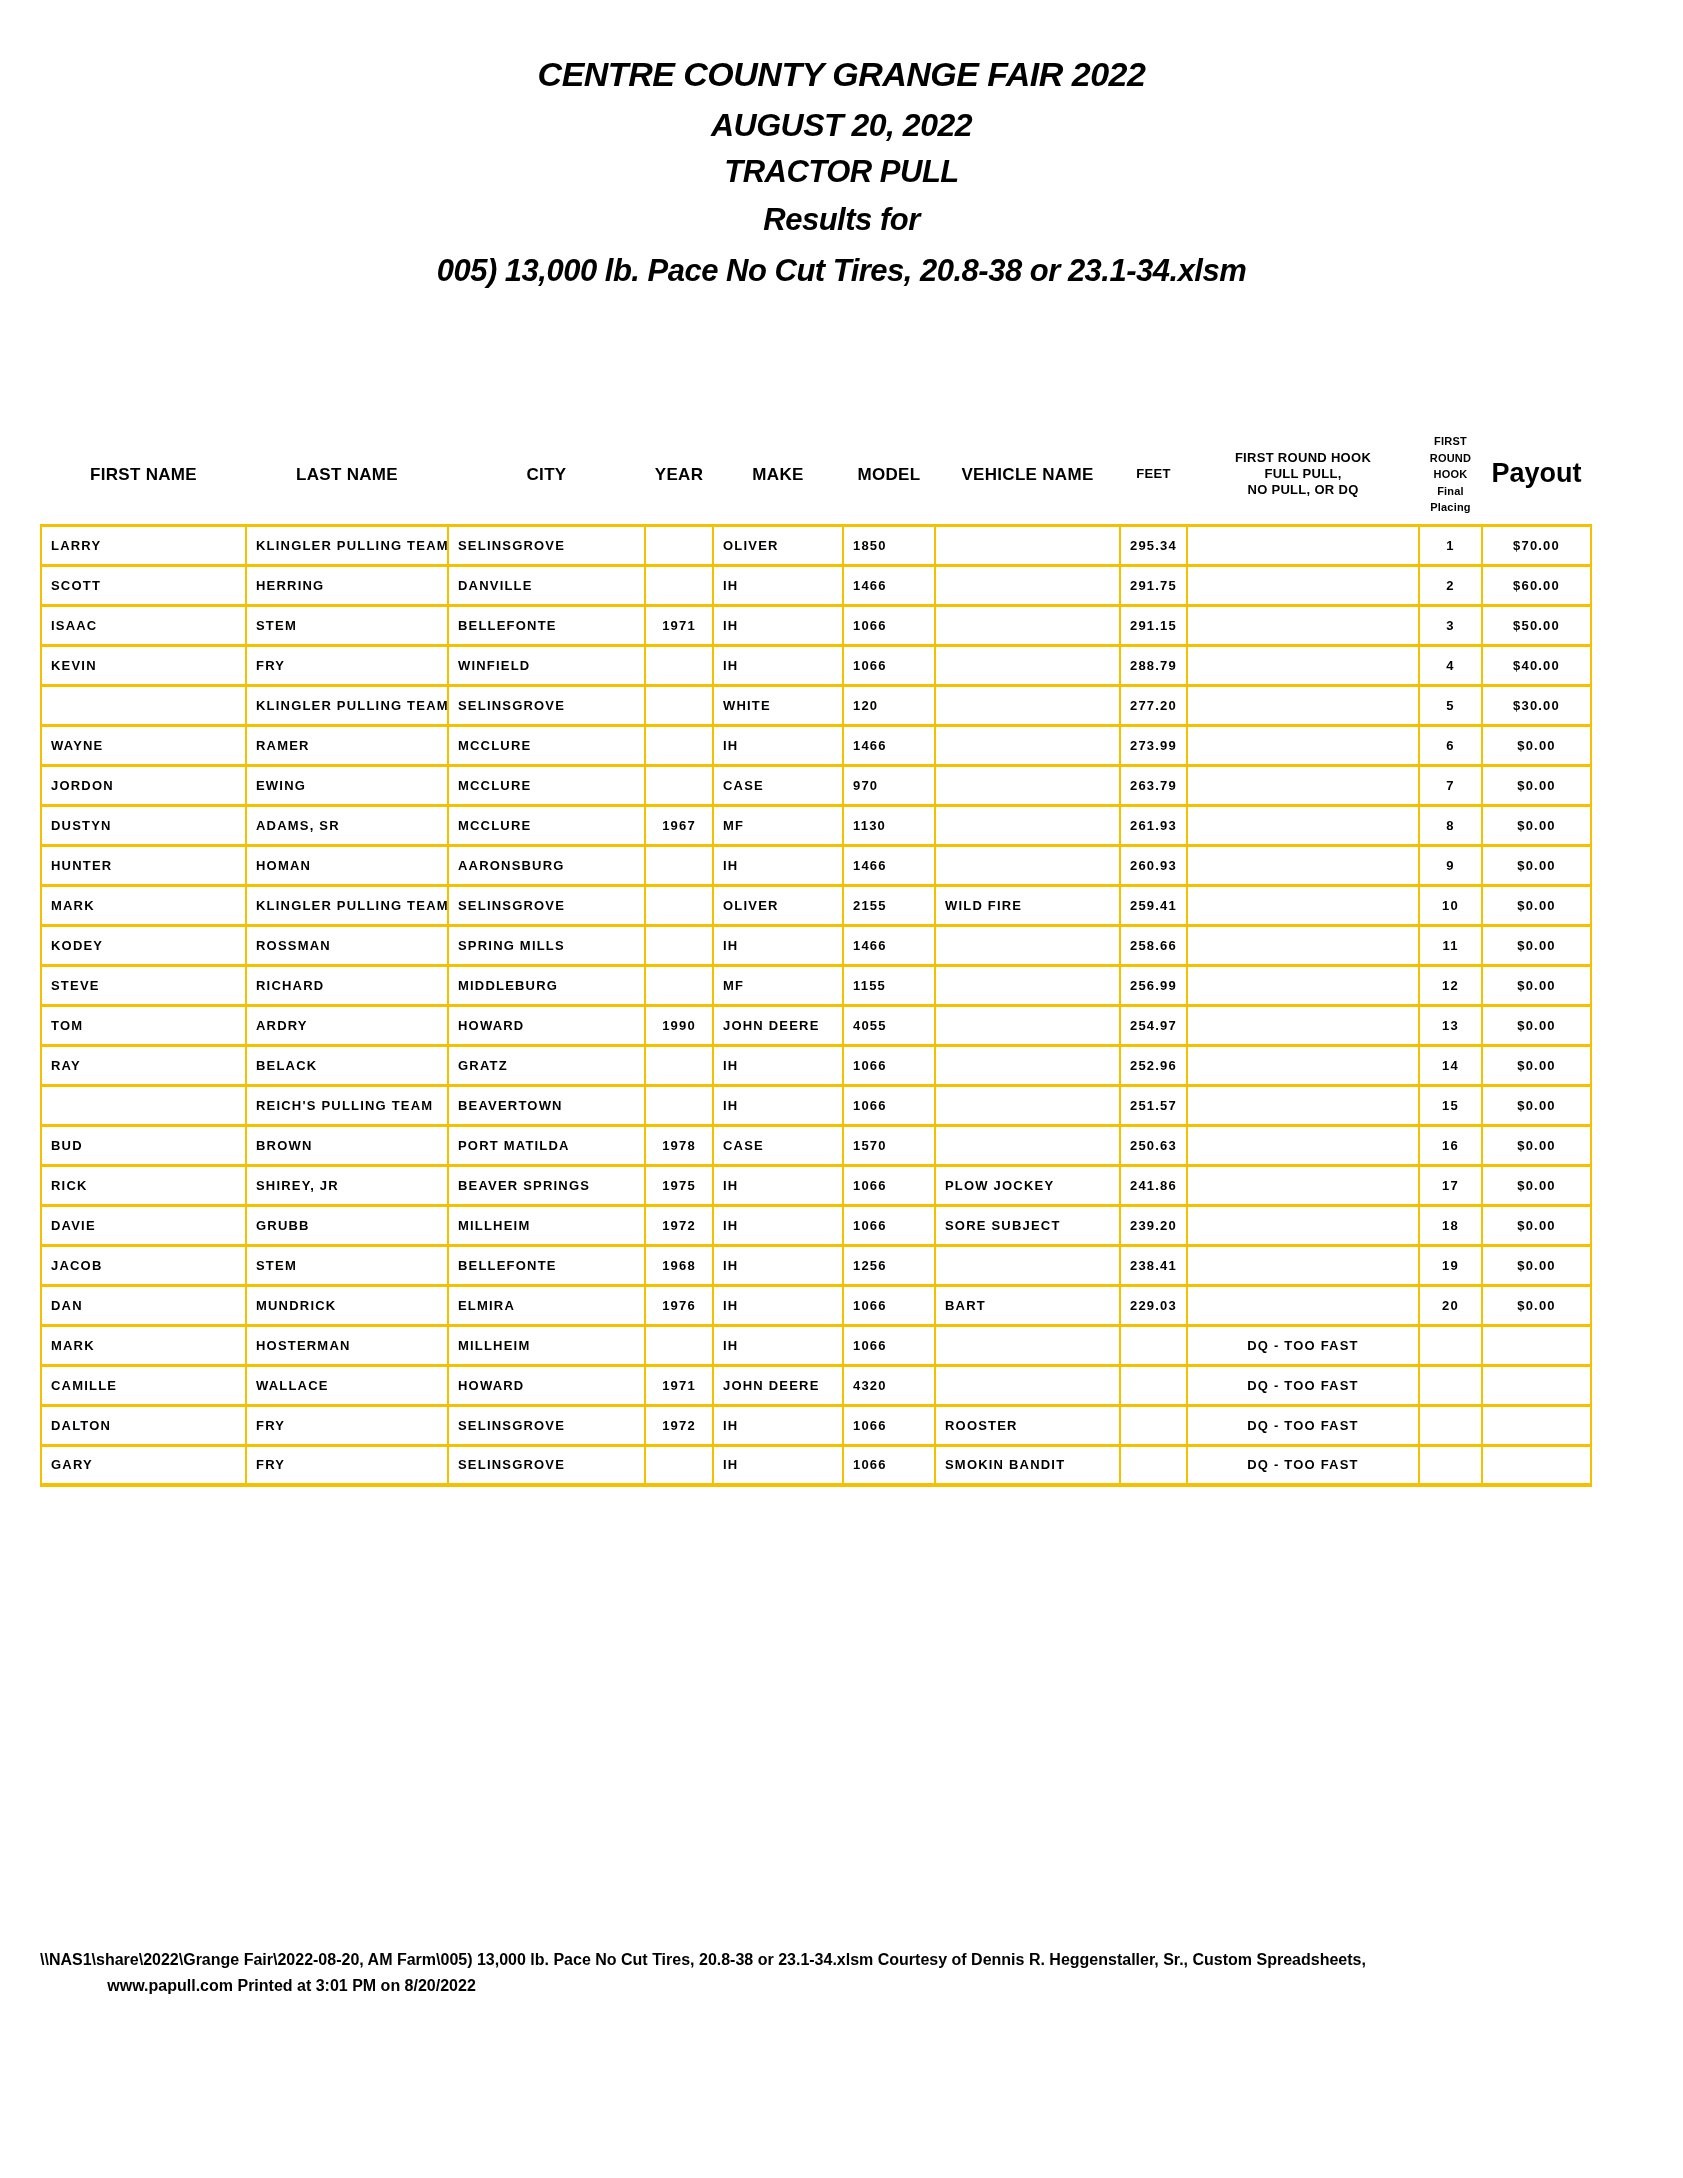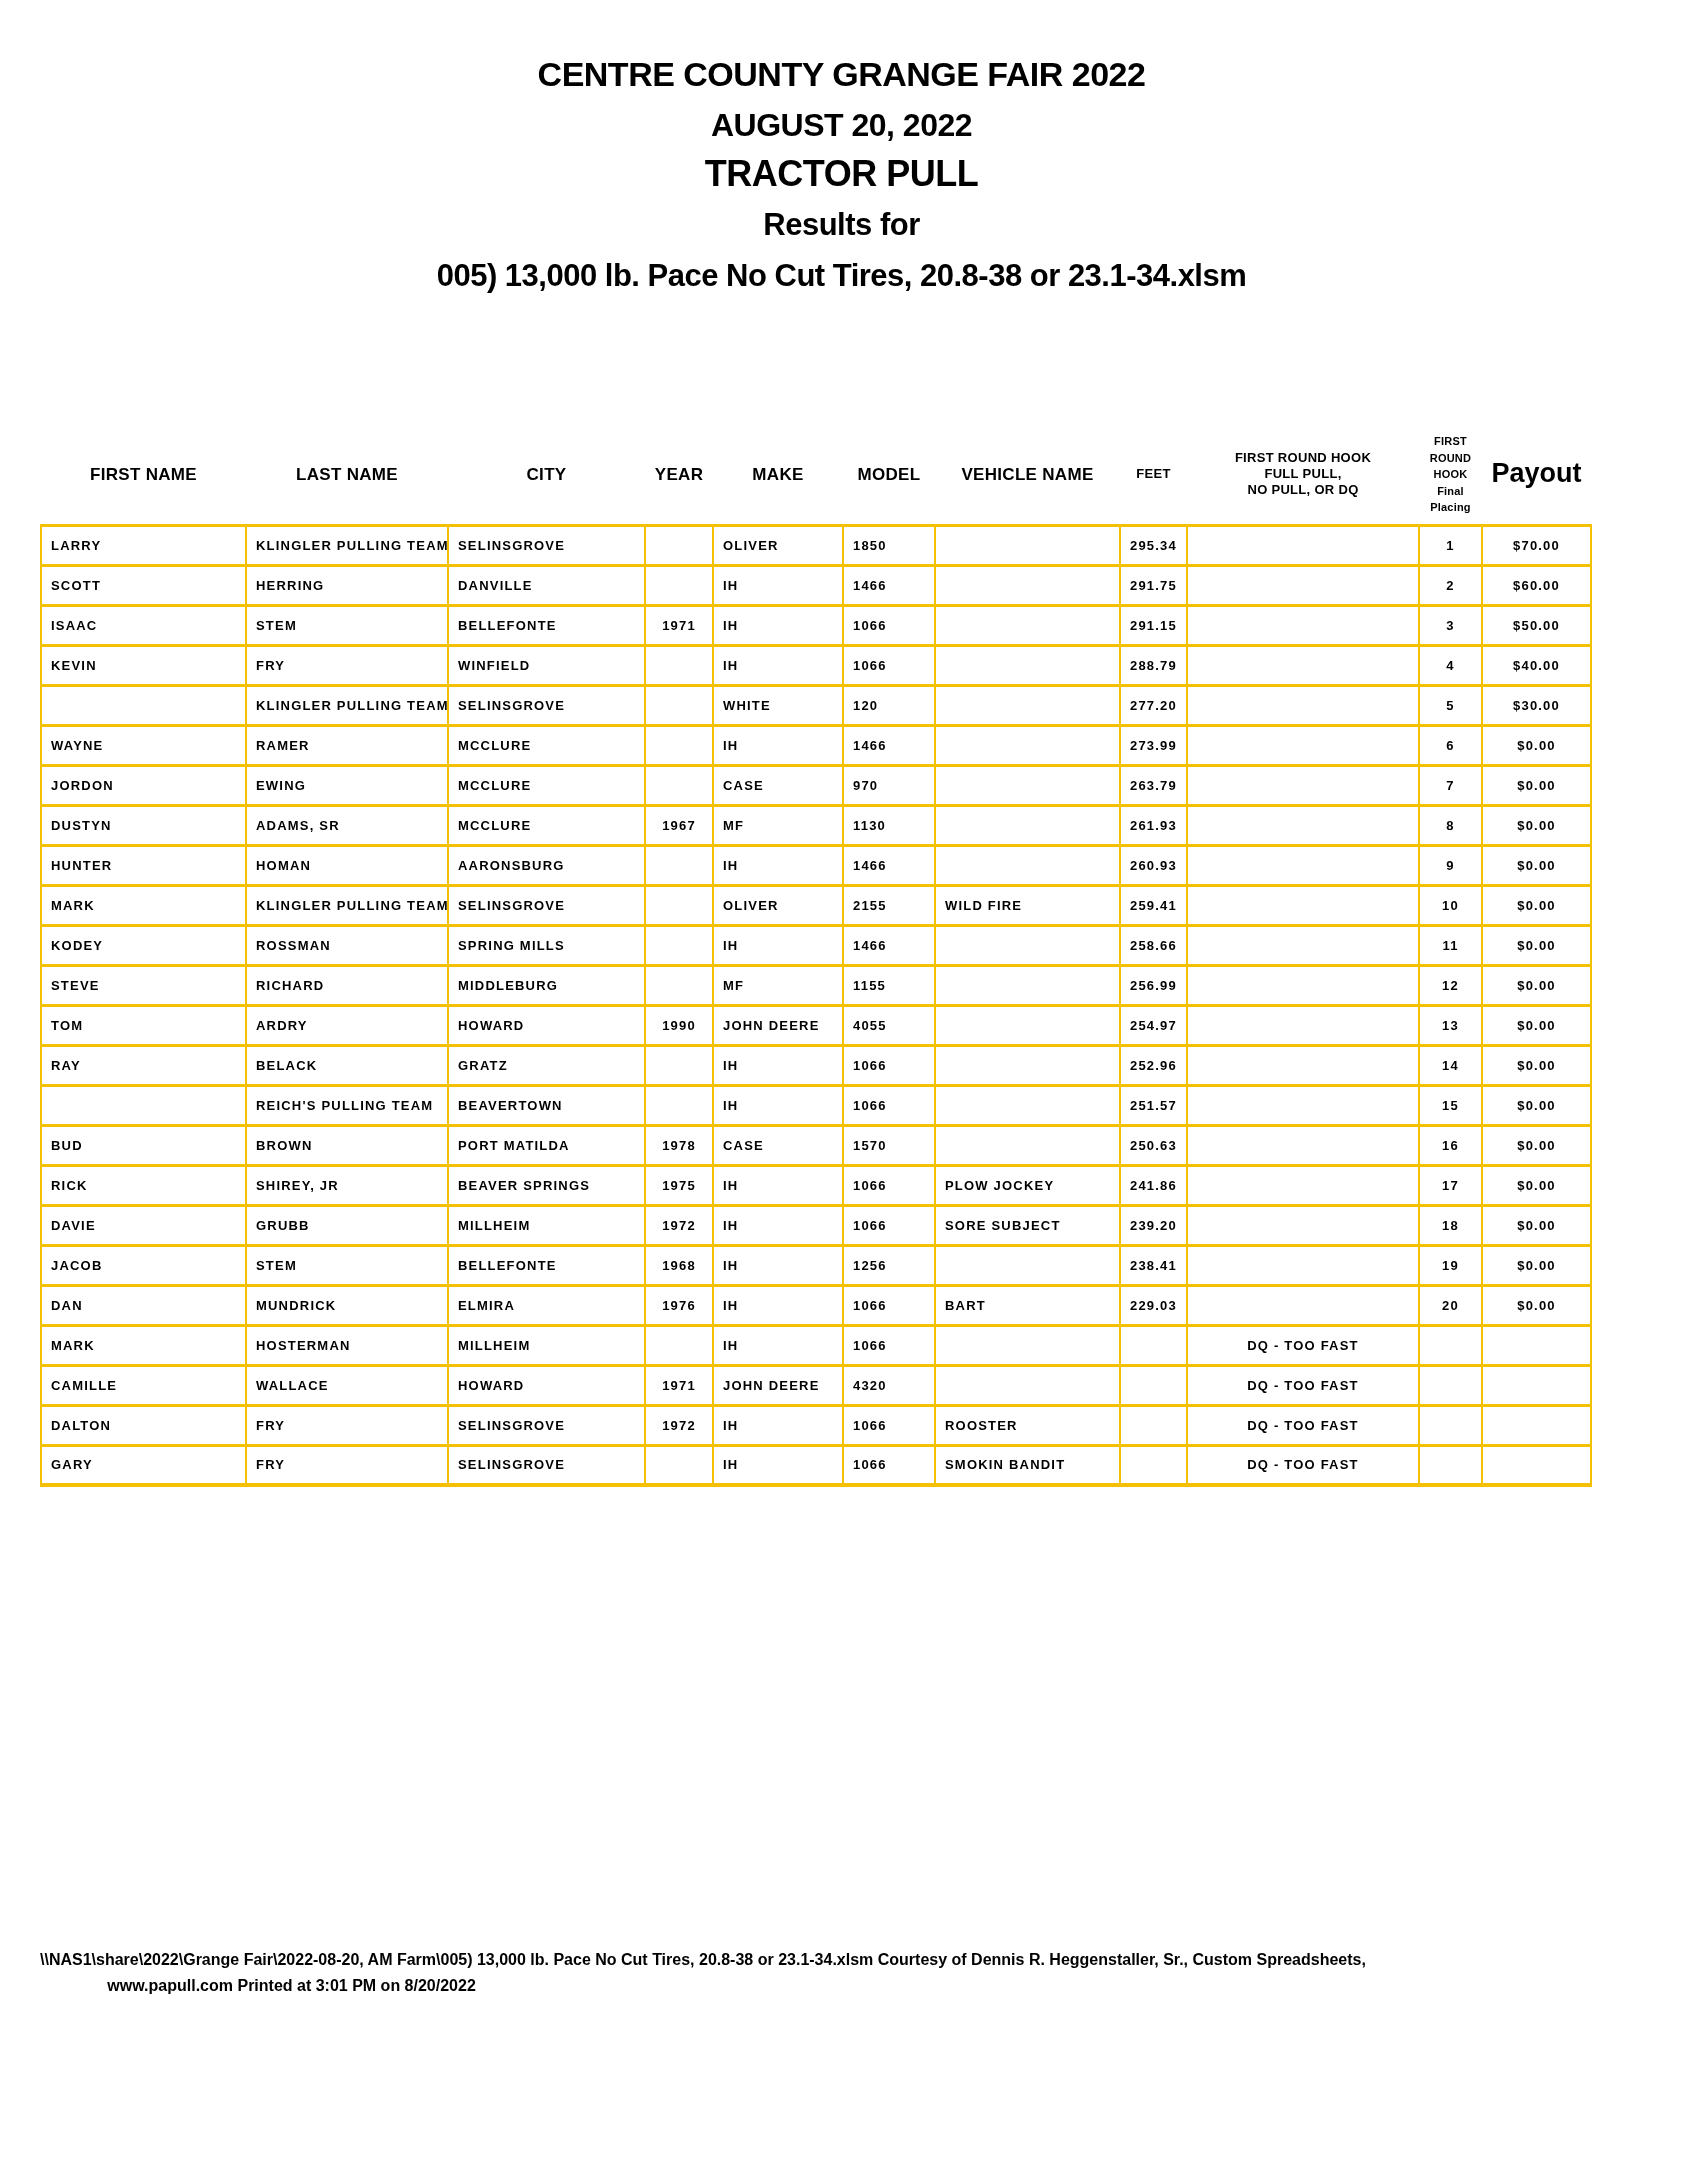--- a/index.html
+++ b/index.html
@@ -15,24 +15,25 @@
   
   .title-block {
     position: absolute;
     top: 57px; left: 0; width: 100%;
     text-align: center;
   }
   .title-line {
     font-weight: bold;
     letter-spacing: -0.5px;
     line-height: 1.0;
+    font-style: italic;
   }
   .title-line.l1 { font-size: 34px; margin-bottom: 18px; }
   .title-line.l2 { font-size: 32px; margin-bottom: 15px; }
-  .title-line.l3 { font-size: 36px; margin-bottom: 17px; }
+  .title-line.l3 { font-size: 31px; margin-bottom: 17px; }
   .title-line.l4 { font-size: 31px; margin-bottom: 10px; }
   .title-line.l5 { font-size: 31px; margin-top: 20px; }
 
   
   .table-wrap {
     position: absolute;
     top: 433px; left: 40px; width: 1550px;
   }
   table.results {
     width: 100%;

